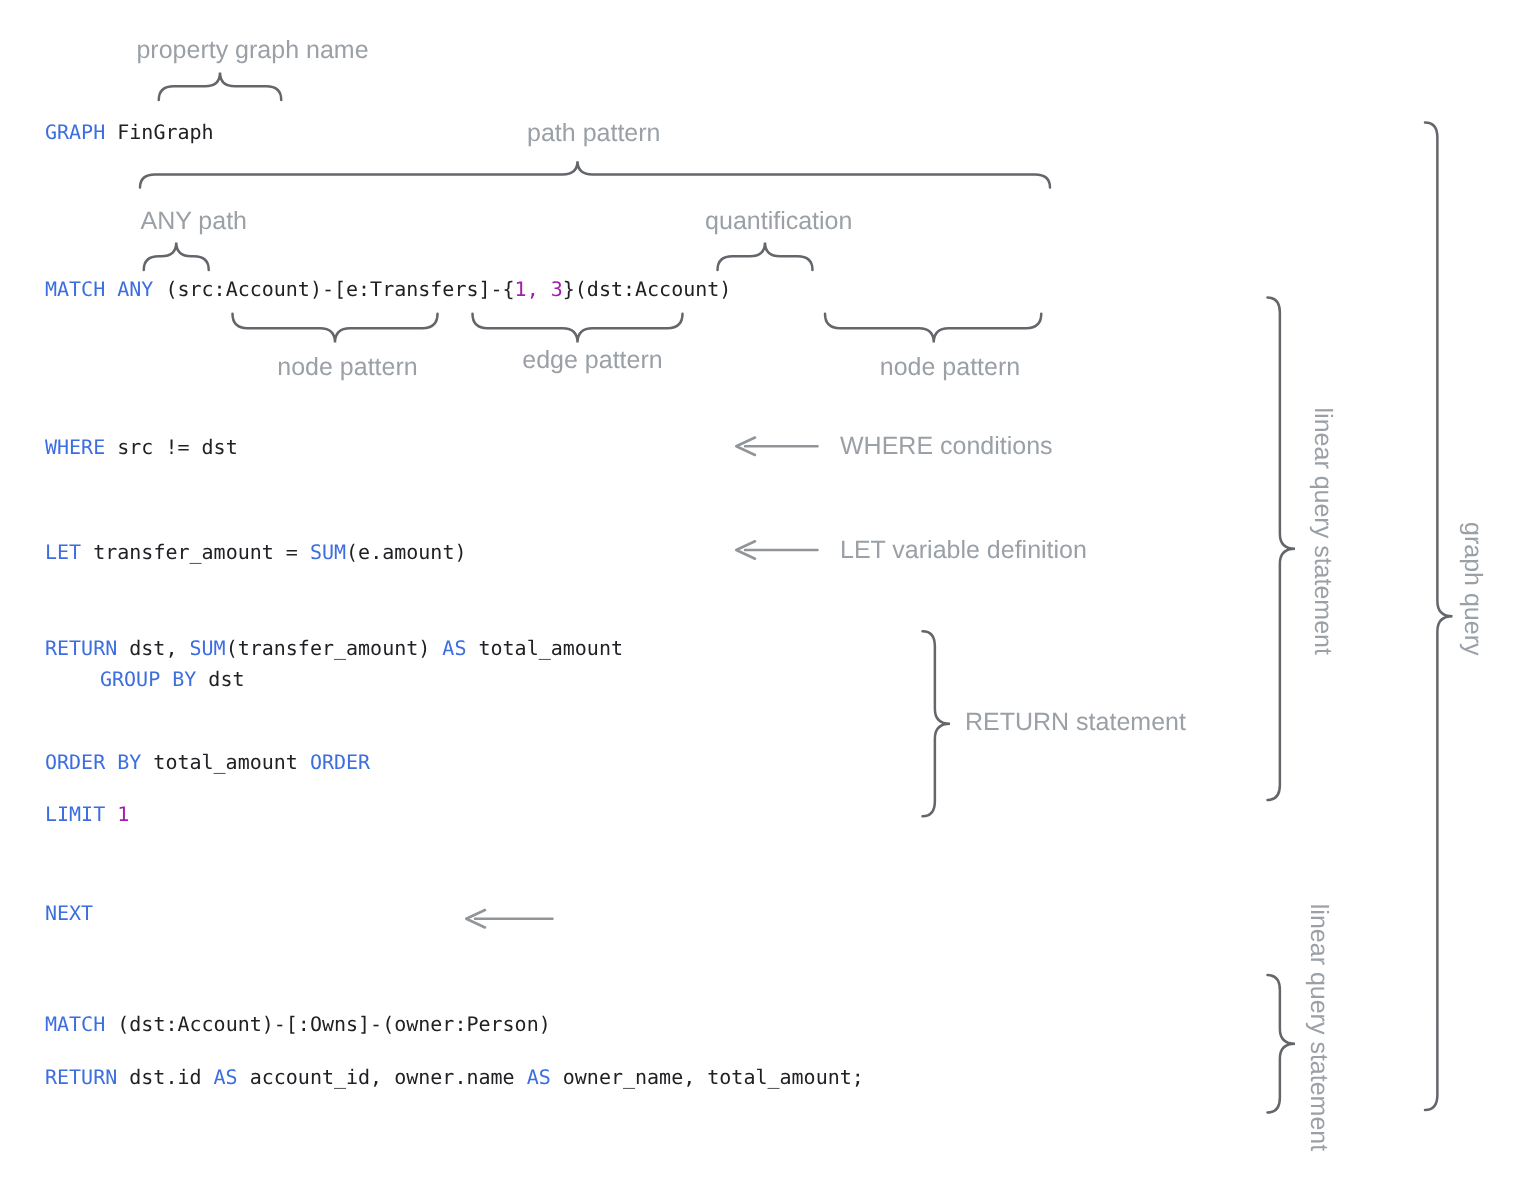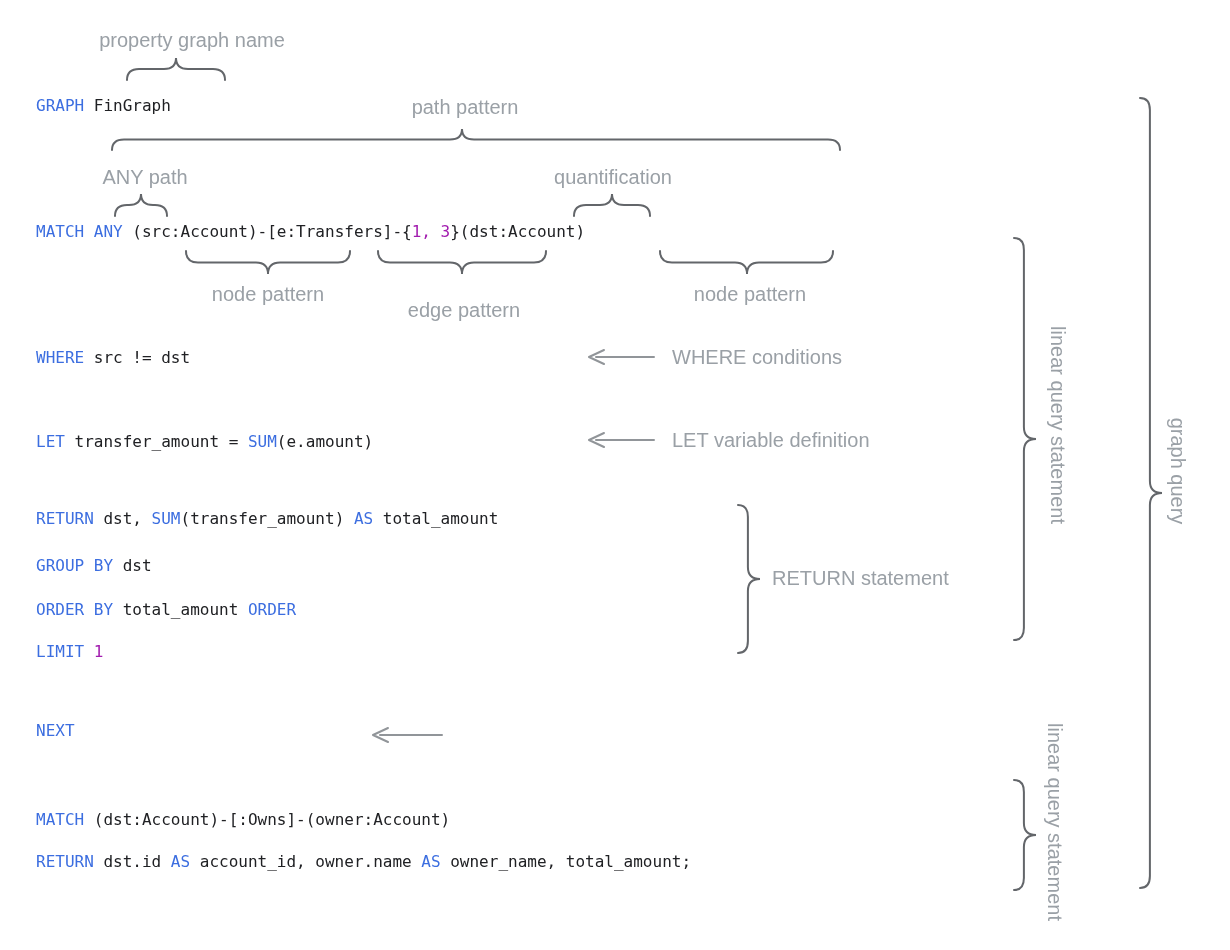--- a/index.html
+++ b/index.html
@@ -12,21 +12,21 @@
     position:absolute;left:36px;height:42px;line-height:42px;white-space:pre;
     font-family:"DejaVu Sans Mono",monospace;font-size:16px;color:#202124;
   }
   .code-line .k{color:#3C6EE0;}
   .code-line .p{color:#202124;}
   .code-line .n{color:#a21caf;}
   .lbl{
     position:absolute;color:#9AA0A6;font-size:20px;white-space:nowrap;
     line-height:22px;
   }
-  .lbl.center{transform:translate(-50%,-50%);}
+  .lbl.center{transform:translate(-50%,-50%);margin-left:10px;}
   .lbl.left-anchor{transform:translate(0,-50%);}
   .lbl.vert{transform:translate(-50%,-50%) rotate(90deg);}
 </style>
 </head>
 <body>
 
 <div id="stage">
 
   <svg id="svg-layer" viewBox="0 0 1230 950" xmlns="http://www.w3.org/2000/svg">
       <path d="M0,22 Q0,11 12,11 L37,11 Q49,11 49,0 Q49,11 61,11 L86,11 Q98,11 98,22" transform="translate(127,58)" fill="none" stroke="#63666A" stroke-width="2" stroke-linecap="round"></path>
@@ -44,34 +44,34 @@
       <path d="M66,0 L8,0 M16,-7 L1,0 L16,7" transform="translate(588,440)" fill="none" stroke="#919599" stroke-width="2" stroke-linecap="round" stroke-linejoin="round"></path>
       <path d="M70,0 L8,0 M16,-7 L1,0 L16,7" transform="translate(372,735)" fill="none" stroke="#919599" stroke-width="2" stroke-linecap="round" stroke-linejoin="round"></path>
     </svg>
 
   <div id="code-layer">
       <div class="code-line" style="top: 85px;"><span class="k">GRAPH</span><span class="p"> FinGraph</span></div>
       <div class="code-line" style="top: 211px;"><span class="k">MATCH ANY</span><span class="p"> (src:Account)-[e:Transfers]-{</span><span class="n">1, 3</span><span class="p">}(dst:Account)</span></div>
       <div class="code-line" style="top: 337px;"><span class="k">WHERE</span><span class="p"> src != dst</span></div>
       <div class="code-line" style="top: 421px;"><span class="k">LET</span><span class="p"> transfer_amount = </span><span class="k">SUM</span><span class="p">(e.amount)</span></div>
       <div class="code-line" style="top: 498px; text-align: center;"><span class="k">RETURN</span><span class="p"> dst, </span><span class="k">SUM</span><span class="p">(transfer_amount) </span><span class="k">AS</span><span class="p"> total_amount</span></div>
-      <div class="code-line" style="top: 545px;"><span class="k">GROUP BY</span><span class="p"> dst</span></div>
+      <div class="code-line" style="top: 523px; margin-left: 44px;"><span class="k">GROUP BY</span><span class="p"> dst</span></div>
       <div class="code-line" style="top: 589px;"><span class="k">ORDER BY</span><span class="p"> total_amount </span><span class="k">ORDER</span></div>
       <div class="code-line" style="top: 631px;"><span class="k">LIMIT</span><span class="p"> </span><span class="n">1</span></div>
       <div class="code-line" style="top: 710px; text-align: right;"><span class="k">NEXT</span></div>
-      <div class="code-line" style="top: 799px;"><span class="k">MATCH</span><span class="p"> (dst:Account)-[:Owns]-(owner:Account)</span></div>
+      <div class="code-line" style="top: 799px;"><span class="k">MATCH</span><span class="p"> (dst:Account)-[:Owns]-(owner:Person)</span></div>
       <div class="code-line" style="top: 841px;"><span class="k">RETURN</span><span class="p"> dst.id </span><span class="k">AS</span><span class="p"> account_id, owner.name </span><span class="k">AS</span><span class="p"> owner_name, total_amount;</span></div>
     </div>
 
   <div class="lbl center" style="left:192px;top:40px">property graph name</div>
   <div class="lbl center" style="left:465px;top:107px">path pattern</div>
   <div class="lbl center" style="left:145px;top:177px">ANY path</div>
   <div class="lbl center" style="left:613px;top:177px">quantification</div>
   <div class="lbl center" style="left:268px;top:294px">node pattern</div>
-  <div class="lbl center" style="left:464px;top:310px">edge pattern</div>
+  <div class="lbl center" style="left:464px;top:288px">edge pattern</div>
   <div class="lbl center" style="left:750px;top:294px">node pattern</div>
   <div class="lbl left-anchor" style="left:672px;top:357px">WHERE conditions</div>
   <div class="lbl left-anchor" style="left:672px;top:440px">LET variable definition</div>
   <div class="lbl left-anchor" style="left:772px;top:578px">RETURN statement</div>
   <div class="lbl vert" style="left:1058px;top:425px">linear query statement</div>
   <div class="lbl vert" style="left:1178px;top:471px">graph query</div>
   <div class="lbl vert" style="left:1055px;top:822px">linear query statement</div>
 
 </div>
 

